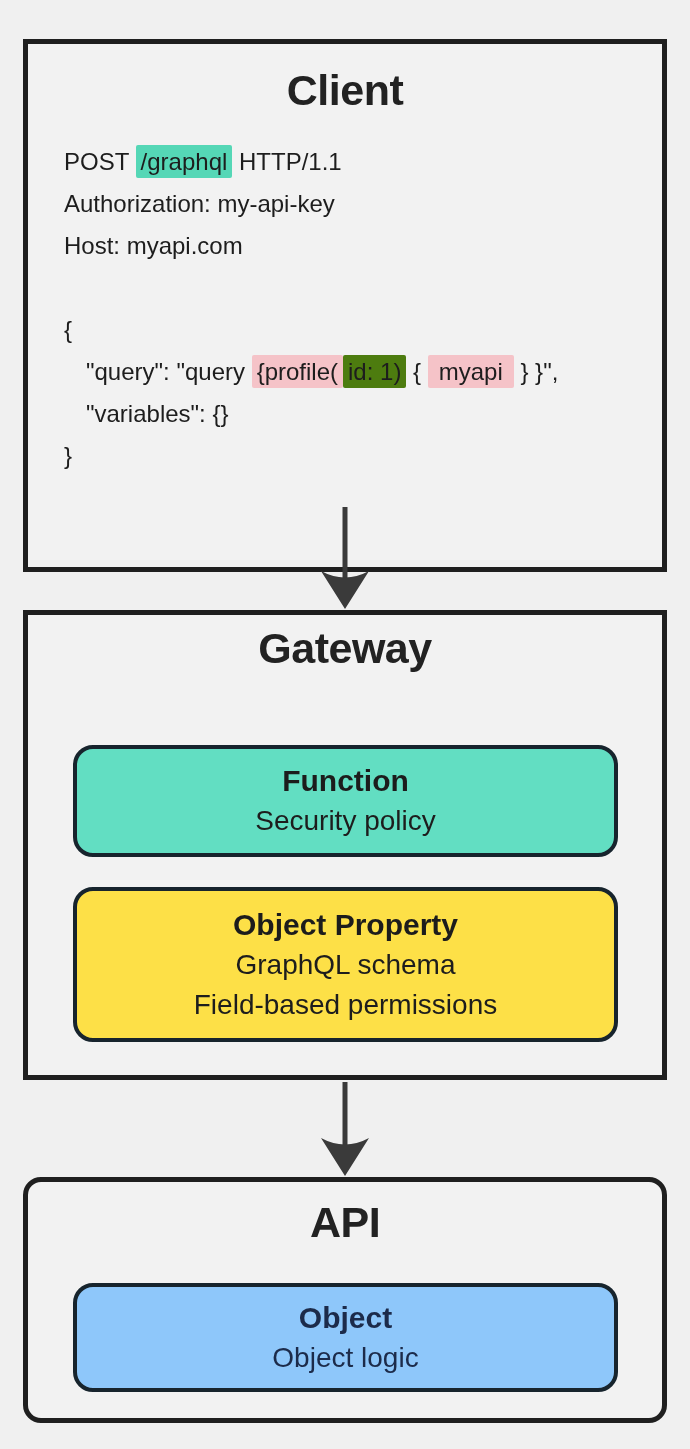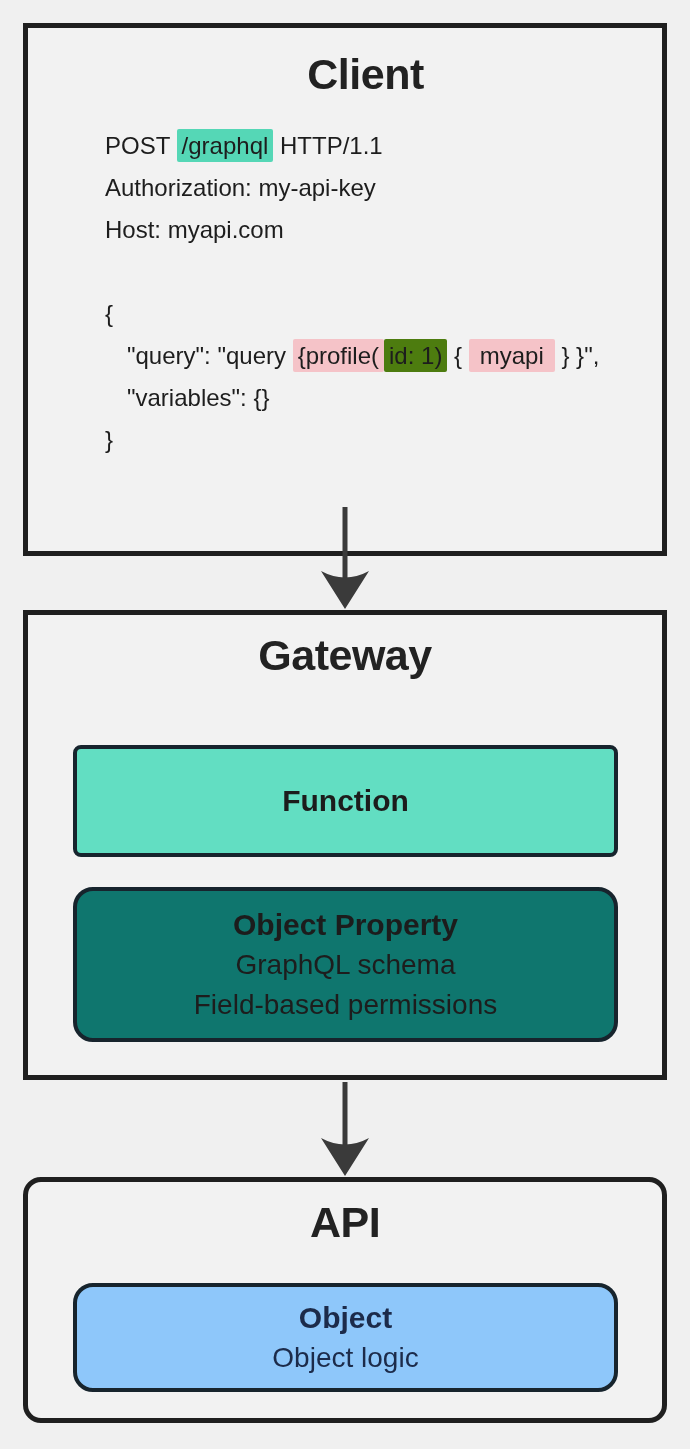--- a/index.html
+++ b/index.html
@@ -15,33 +15,33 @@
     background: #f0f0f0;
     overflow: hidden;
   }
   .outer-box {
     position: absolute;
     left: 23px;
     width: 644px;
     background: #f2f2f2;
     border: 5px solid #1f1f1f;
   }
-  .box-client  { top: 23px;   height: 533px; padding-left: 41px; }
+  .box-client  { top: 39px;   height: 533px; }
   .box-gateway { top: 610px;  height: 470px; }
   .box-api     { top: 1177px; height: 246px; border-radius: 18px; }
 
   .section-title {
     text-align: center;
     font-size: 43px;
     font-weight: 800;
     letter-spacing: -0.5px;
     color: #222222;
   }
   .box-client  .section-title { margin-top: 22px; }
-  .box-gateway .section-title { margin-top: 16px; }
+  .box-gateway .section-title { margin-top: 9px; }
   .box-api     .section-title { margin-top: 16px; }
 
   .code {
     margin: 26px 0 0 36px;
     font-size: 24px;
     line-height: 42px;
     color: #1d1d1d;
   }
   .code .line { white-space: pre; }
   .code .line.blank { height: 42px; }
@@ -72,22 +72,22 @@
     font-size: 30px;
     font-weight: 800;
     line-height: 40px;
     color: #1c1c1c;
   }
   .card-line {
     font-size: 28px;
     line-height: 40px;
     color: #1d1d1d;
   }
-  .card-function { top: 130px; height: 112px; background: #62dec2; border-radius: 8px; }
-  .card-objprop  { top: 272px; height: 155px; background: #0f766e; }
+  .card-function { top: 130px; height: 112px; background: #62dec2; }
+  .card-objprop  { top: 272px; height: 155px; background: #fde047; }
   .card-object   { top: 101px; height: 109px; background: #8ec7fa; }
   .card-object .card-title, .card-object .card-line { color: #1c2b4a; }
 
   .arrow {
     position: absolute;
     left: 315px;
     width: 60px;
   }
   .arrow-1 { top: 505px; height: 105px; }
   .arrow-2 { top: 1080px; height: 97px; }
@@ -113,20 +113,21 @@
 
   <svg class="arrow arrow-1" viewBox="0 0 60 105">
     <line x1="30" y1="2" x2="30" y2="80" stroke="#3a3a3a" stroke-width="5"></line>
     <path d="M30 104 L6 66 Q30 79 54 66 Z" fill="#3a3a3a"></path>
   </svg>
 
   <section class="outer-box box-gateway">
     <h2 class="section-title">Gateway</h2>
     <div class="card card-function">
       <div class="card-title">Function</div>
+      <div class="card-line">Security policy</div>
     </div>
     <div class="card card-objprop">
       <div class="card-title">Object Property</div>
       <div class="card-line">GraphQL schema</div>
       <div class="card-line">Field-based permissions</div>
     </div>
   </section>
 
   <svg class="arrow arrow-2" viewBox="0 0 60 97">
     <line x1="30" y1="2" x2="30" y2="72" stroke="#3a3a3a" stroke-width="5"></line>

